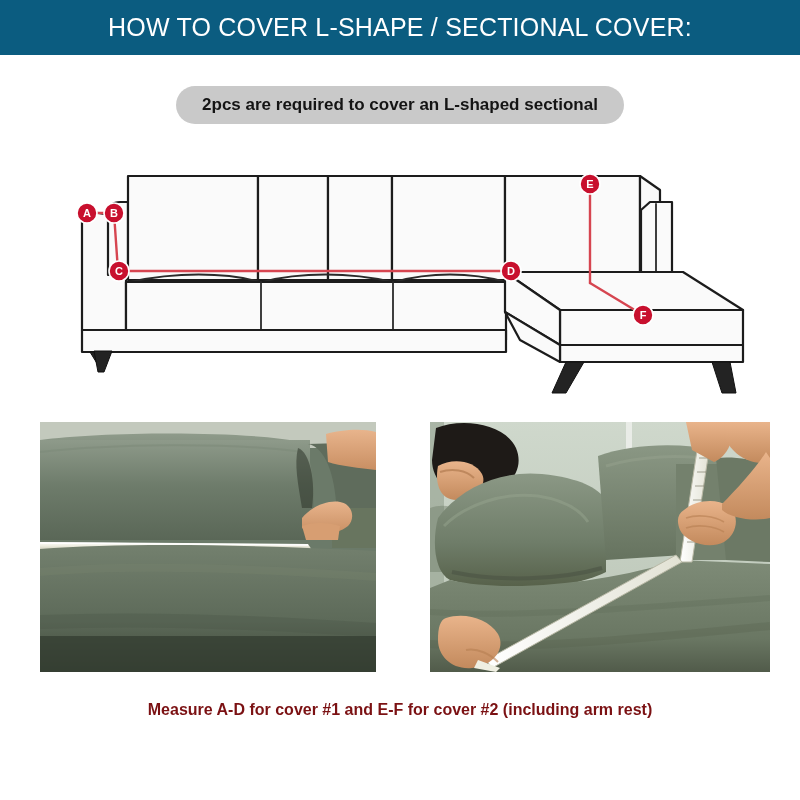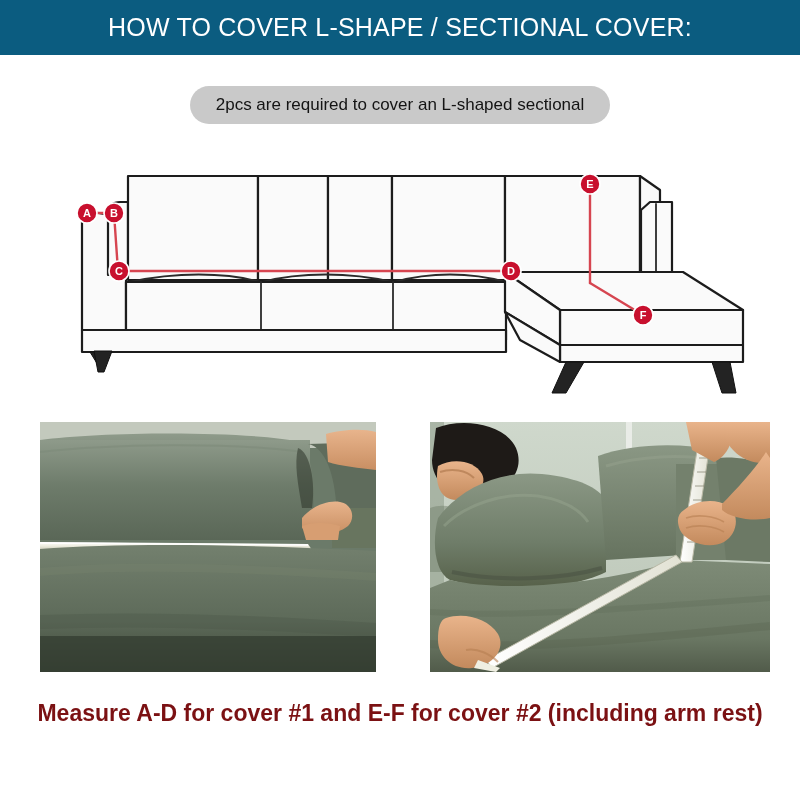--- a/index.html
+++ b/index.html
@@ -42,21 +42,21 @@
     width: 800px;
     display: flex;
     justify-content: center;
   }
   .pill {
     background: #c9c9c9;
     border-radius: 22px;
     padding: 10px 26px 11px 26px;
     color: #141414;
     font-size: 17px;
-    font-weight: normal;
+    font-weight: bold;
     white-space: nowrap;
     line-height: 1;
   }
 
   
   .watermark {
     position: absolute;
     left: 95px; top: 120px;
     width: 620px; height: 300px;
     pointer-events: none;
@@ -96,21 +96,21 @@
   
   .footer-wrap {
     position: absolute;
     left: 0; top: 702px;
     width: 800px;
     display: flex;
     justify-content: center;
   }
   .footer-text {
     color: #7b1113;
-    font-size: 23px;
+    font-size: 16px;
     font-weight: bold;
     white-space: nowrap;
     line-height: 1;
   }
 </style>
 </head>
 <body>
 
 <div class="header-band">
   <div class="header-title">HOW TO COVER L-SHAPE / SECTIONAL COVER:</div>

